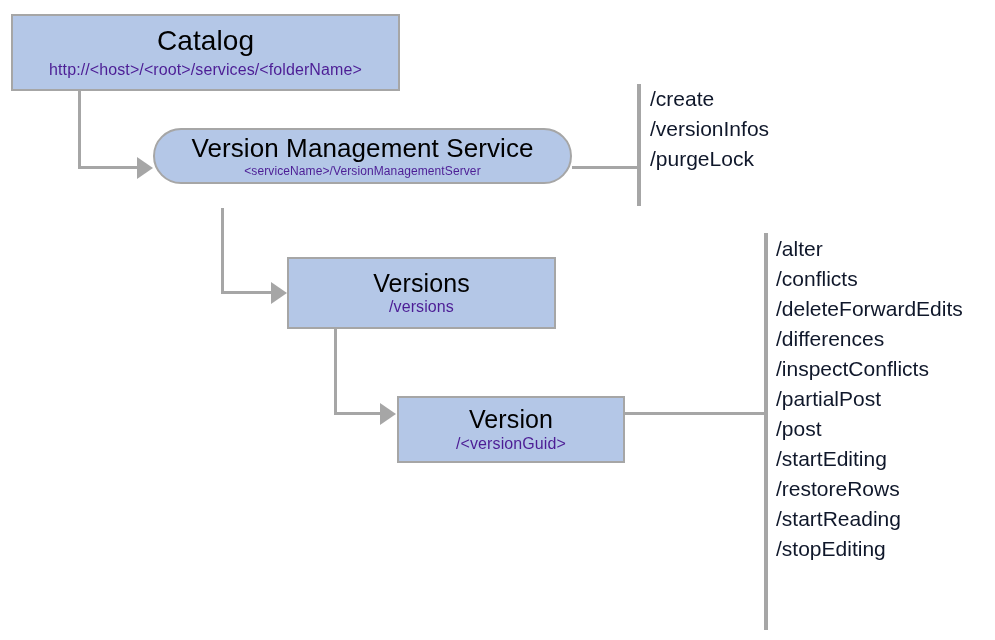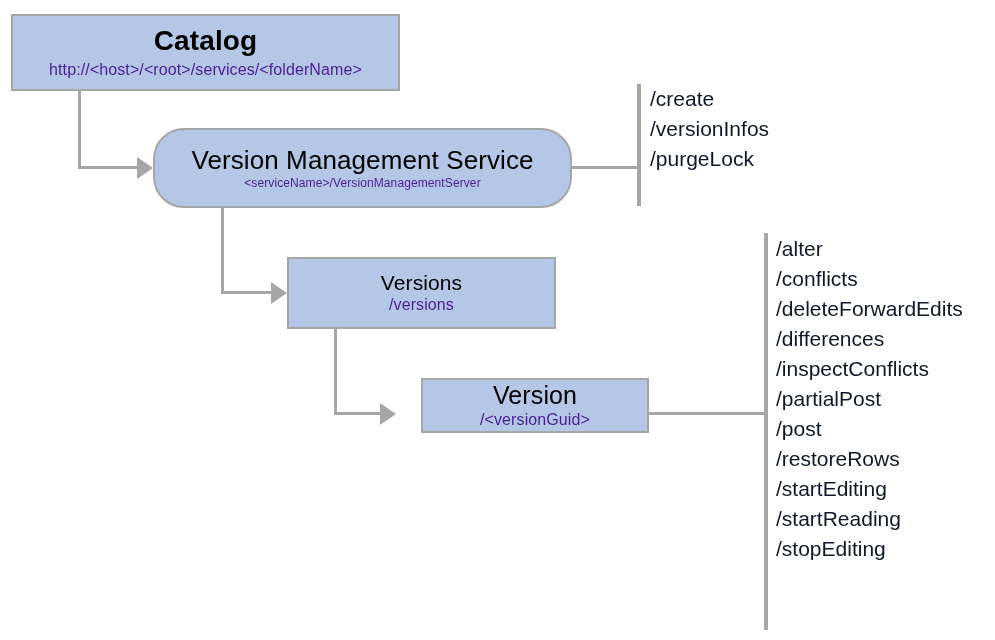--- a/index.html
+++ b/index.html
@@ -34,32 +34,32 @@
     color: #000000;
     font-weight: normal;
     letter-spacing: 0.1px;
   }
   .node-sub {
     color: #4c1d95;
     letter-spacing: 0.1px;
   }
 
   #node-catalog        { left: 11px;  top: 14px;  width: 389px; height: 77px; }
-  #node-catalog .node-title { font-size: 28px; margin-bottom: 6px; font-weight: bold; }
+  #node-catalog .node-title { font-size: 28px; margin-bottom: 6px; }
   #node-catalog .node-sub   { font-size: 16px; }
 
-  #node-vms            { left: 153px; top: 128px; width: 419px; height: 80px; border-radius: 31px; }
+  #node-vms            { left: 153px; top: 128px; width: 419px; height: 56px; border-radius: 31px; }
   #node-vms .node-title { font-size: 26px; margin-bottom: 3px; }
   #node-vms .node-sub   { font-size: 12px; }
 
   #node-versions       { left: 287px; top: 257px; width: 269px; height: 72px; }
-  #node-versions .node-title { font-size: 21px; margin-bottom: 3px; text-align: center; }
+  #node-versions .node-title { font-size: 25px; margin-bottom: 3px; text-align: center; }
   #node-versions .node-sub   { font-size: 16px; }
 
-  #node-version        { left: 397px; top: 378px; width: 228px; height: 55px; margin-left: 24px; }
+  #node-version        { left: 397px; top: 396px; width: 228px; height: 67px; }
   #node-version .node-title { font-size: 25px; margin-bottom: 3px; }
   #node-version .node-sub   { font-size: 16px; }
 
   
   .line-h, .line-v {
     position: absolute;
     background: #a6a6a6;
   }
   .line-h { height: 3px; }
   .line-v { width: 3px; }
@@ -141,19 +141,19 @@
     </div>
 
   <div class="op-list" id="ops-version">
       <span class="op-item">/alter</span>
       <span class="op-item">/conflicts</span>
       <span class="op-item">/deleteForwardEdits</span>
       <span class="op-item">/differences</span>
       <span class="op-item">/inspectConflicts</span>
       <span class="op-item">/partialPost</span>
       <span class="op-item">/post</span>
+      <span class="op-item">/startEditing</span>
       <span class="op-item">/restoreRows</span>
-      <span class="op-item">/startEditing</span>
       <span class="op-item">/startReading</span>
       <span class="op-item">/stopEditing</span>
     </div>
 
 </div>
 
 </body></html>

